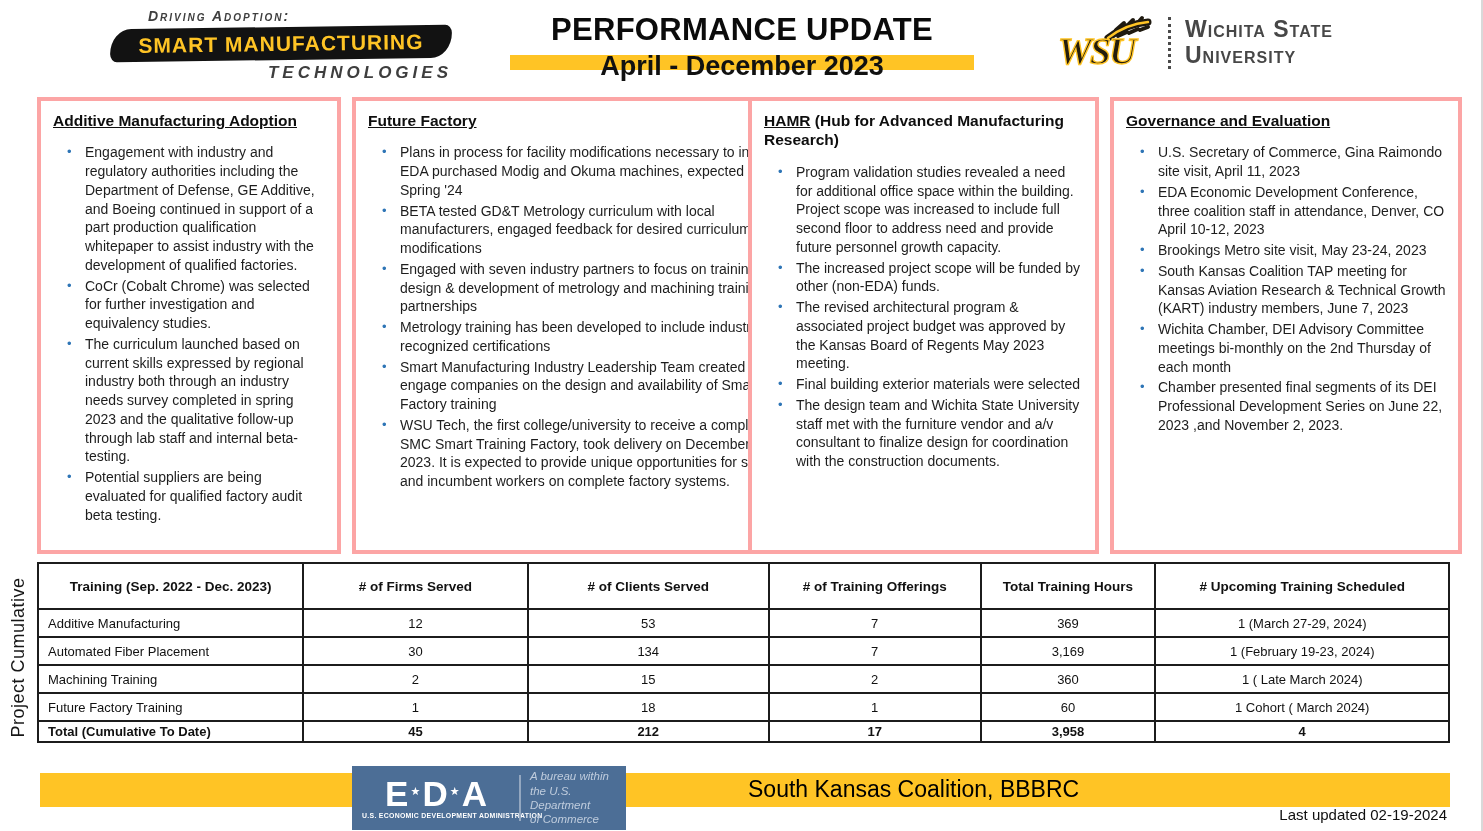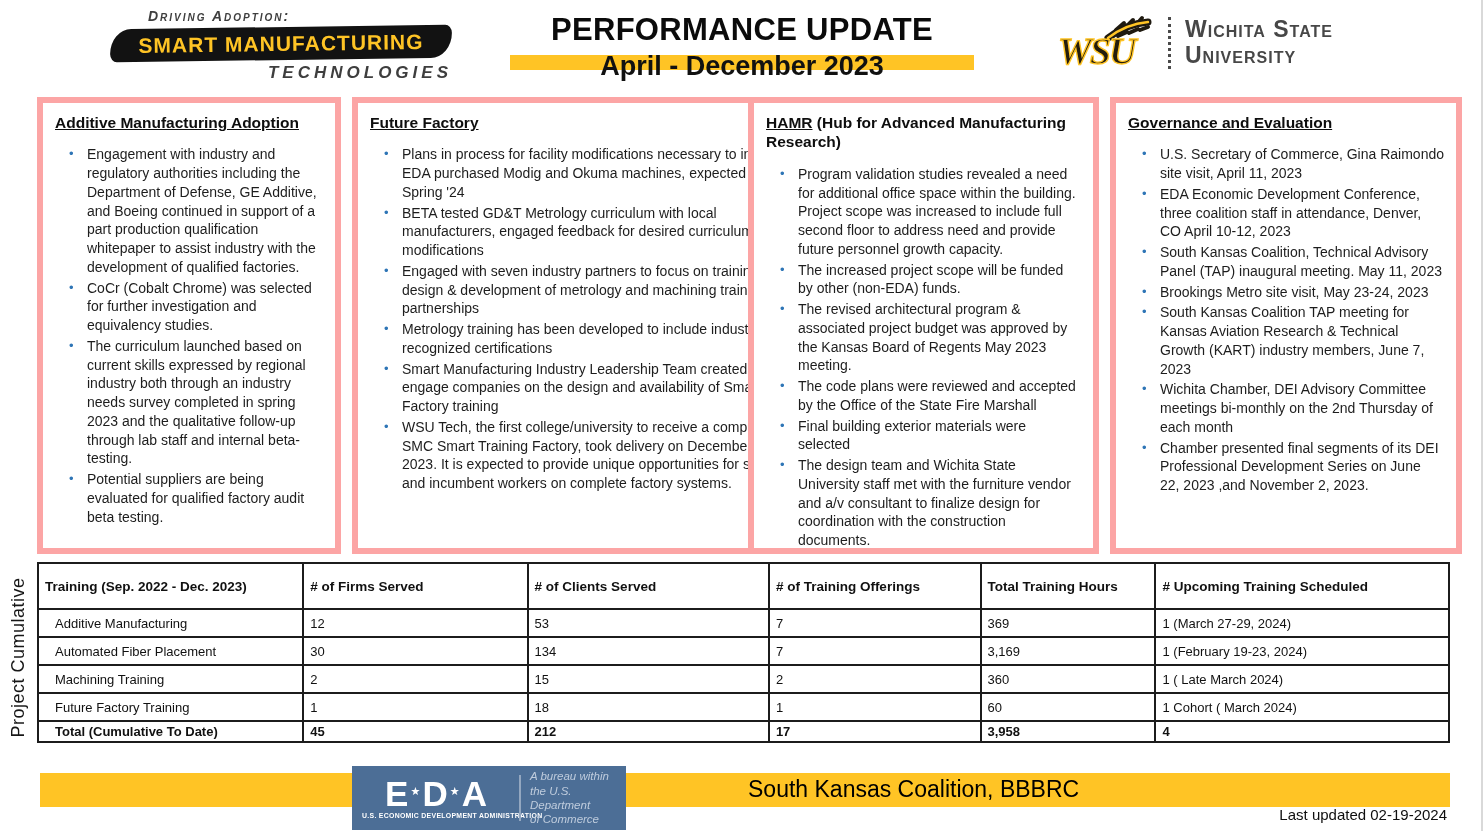--- a/index.html
+++ b/index.html
@@ -46,21 +46,21 @@
   }
 
   .wsu-logo { position: absolute; left: 1056px; top: 12px; display: flex; align-items: center; }
   .wsu-emblem { width: 104px; height: 62px; }
   .wsu-divider { height: 52px; border-left: 3px dotted #4a4a4a; margin: 0 14px 0 8px; }
   .wsu-name { font-variant: small-caps; font-weight: bold; color: #474747; font-size: 23px; line-height: 1.12; letter-spacing: 1px; }
 
   
   .box {
     position: absolute; top: 97px; height: 457px;
-    border: 6px solid #fca5a5; background: #fff; padding: 10px 12px;
+    border: 4px solid #fca5a5; background: #fff; padding: 10px 12px;
   }
   .box1 { left: 37px;   width: 304px; }
   .box2 { left: 352px;  width: 464px; }
   .box3 { left: 748px;  width: 351px; }
   .box4 { left: 1110px; width: 352px; }
   .box-title { font-size: 15.5px; font-weight: bold; color: #0e0e0e; line-height: 1.25; }
   .box-title .u { text-decoration: underline; }
   ul.bullets { list-style: none; margin-top: 13px; padding-left: 32px; }
   ul.bullets li {
     font-size: 14px; line-height: 1.34; color: #1d1d1d;
@@ -78,26 +78,26 @@
   }
   .side-label span {
     transform: rotate(-90deg); white-space: nowrap;
     font-size: 18px; color: #161616; letter-spacing: 0.5px;
   }
   table.cumulative {
     position: absolute; left: 37px; top: 562px; width: 1413px;
     border-collapse: collapse; table-layout: fixed;
   }
   table.cumulative th, table.cumulative td {
-    border: 2px solid #1c1c1c; text-align: left; padding: 2px 6px;
+    border: 2px solid #1c1c1c; text-align: center; padding: 2px 6px;
     font-size: 13px; color: #111;
   }
   table.cumulative th { height: 46px; font-size: 13.5px; font-weight: bold; }
   table.cumulative td { height: 28px; }
-  table.cumulative td.rowlabel { text-align: left; padding-left: 16px; }
+  table.cumulative td.rowlabel { text-align: left; padding-left: 9px; }
   table.cumulative tr.total td { font-weight: bold; height: 19px; }
 
   
   .yellow-band {
     position: absolute; left: 40px; top: 773px; width: 1410px; height: 34px;
     background: #FFC425; z-index: 1;
   }
   .banner-text {
     position: absolute; left: 708px; top: 3px; font-size: 23px; color: #000000;
   }
@@ -181,34 +181,32 @@
   </div>
 
   <div class="box box3">
     <div class="box-title">
       <span class="u">HAMR</span><span> (Hub for Advanced Manufacturing Research)</span>
     </div>
     <ul class="bullets">
       <li>Program validation studies revealed a need for additional office space within the building. Project scope was increased to include full second floor to address  need and provide future personnel growth capacity.</li>
       <li>The increased project scope will be funded by other (non-EDA) funds.</li>
       <li>The revised architectural program &amp; associated project budget was approved by the Kansas Board of Regents May 2023 meeting.</li>
-      <li>The code plans were reviewed and accepted by the Office of the State Fire Marshall</li>
       <li>Final building exterior materials were selected</li>
       <li>The design team and Wichita State University staff met with the furniture vendor and a/v consultant to finalize design for coordination with the construction documents.</li>
     </ul>
   </div>
 
   <div class="box box4">
     <div class="box-title">
       <span class="u">Governance and Evaluation</span><span></span>
     </div>
     <ul class="bullets">
       <li>U.S. Secretary of Commerce, Gina Raimondo site visit, April 11, 2023</li>
       <li>EDA Economic Development Conference, three coalition staff in attendance, Denver, CO April 10-12, 2023</li>
-      <li>South Kansas Coalition, Technical Advisory Panel (TAP) inaugural meeting. May 11, 2023</li>
       <li>Brookings Metro site visit, May 23-24, 2023</li>
       <li>South Kansas Coalition TAP meeting for Kansas Aviation Research &amp; Technical Growth (KART) industry members, June 7, 2023</li>
       <li>Wichita Chamber, DEI Advisory Committee meetings bi-monthly on the 2nd Thursday of each month</li>
       <li>Chamber presented final segments of its DEI Professional Development Series on  June 22, 2023 ,and November 2, 2023.</li>
     </ul>
   </div>
 
   <div class="side-label">
     <span>Project Cumulative</span>
   </div>

